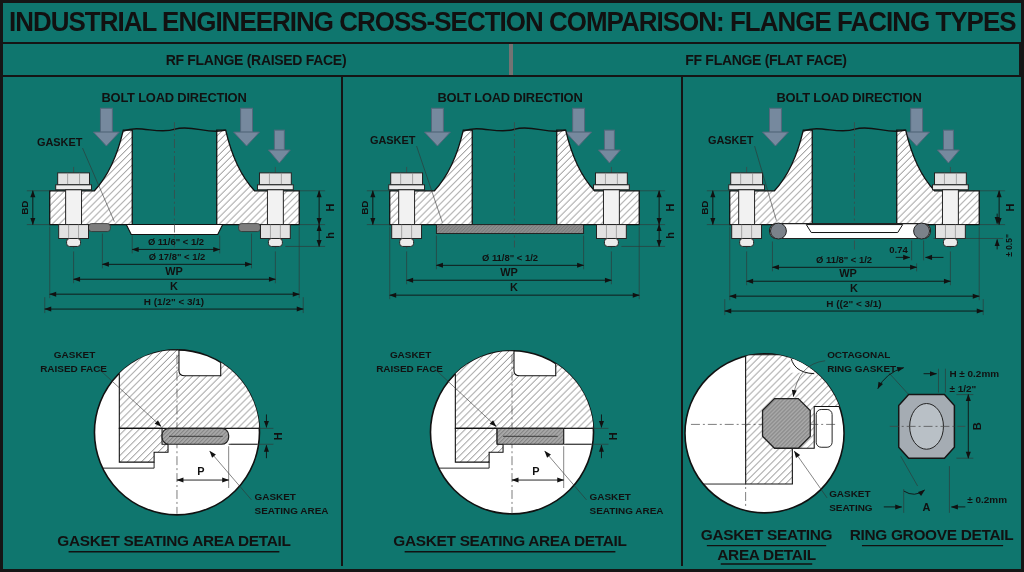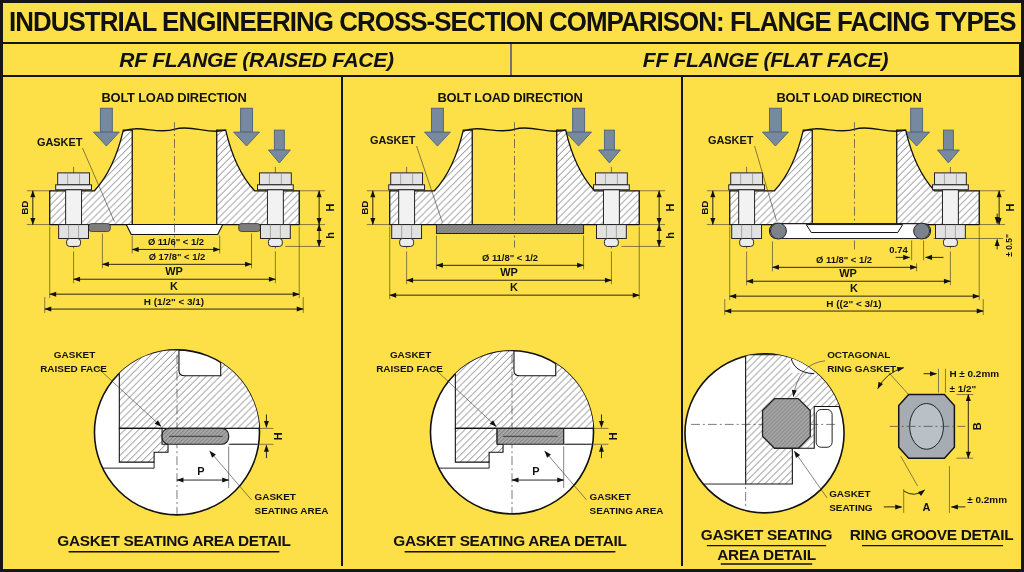--- a/index.html
+++ b/index.html
@@ -1,34 +1,34 @@
 <!DOCTYPE html>
 <html><head>
 <meta charset="utf-8">
 <style>
   html,body{margin:0;padding:0;background:#fff;}
   *{box-sizing:border-box;}
   #frame{
-    width:1024px;height:572px;background:#fde047;border:3px solid #151515;
+    width:1024px;height:572px;background:#0f766e;border:3px solid #151515;
     font-family:"Liberation Sans",sans-serif;color:#111;position:relative;overflow:hidden;
   }
   #title-bar{
     height:41px;border-bottom:2px solid #151515;display:flex;align-items:center;justify-content:center;
   }
   #title-bar .t{
     font-size:27px;font-weight:bold;letter-spacing:-1px;white-space:nowrap;transform:scaleX(.96);
   }
   #header-row{
     height:33px;border-bottom:2px solid #151515;display:flex;
   }
   .hcell{
     flex:1 1 0;display:flex;align-items:center;justify-content:center;
-    font-size:21px;font-weight:bold;letter-spacing:-.3px;font-style:italic;
+    font-size:14px;font-weight:bold;letter-spacing:-.3px;
   }
-  .hcell.mid{border-left:2px solid #737373;border-right:2px solid #151515;}
+  .hcell.mid{border-left:4px solid #737373;border-right:2px solid #151515;}
   #content{display:flex;height:489px;}
   .col{flex:1 1 0;position:relative;}
   .col.mid{border-left:2px solid #151515;border-right:2px solid #151515;}
   svg{display:block;}
   svg text{font-family:"Liberation Sans",sans-serif;font-weight:bold;fill:#111;}
   .t13{font-size:13px;letter-spacing:-.2px;}
   .t11{font-size:11px;}
   .t10{font-size:10px;}
   .t9{font-size:9.5px;}
   .cap{font-size:15.5px;letter-spacing:-.3px;}

